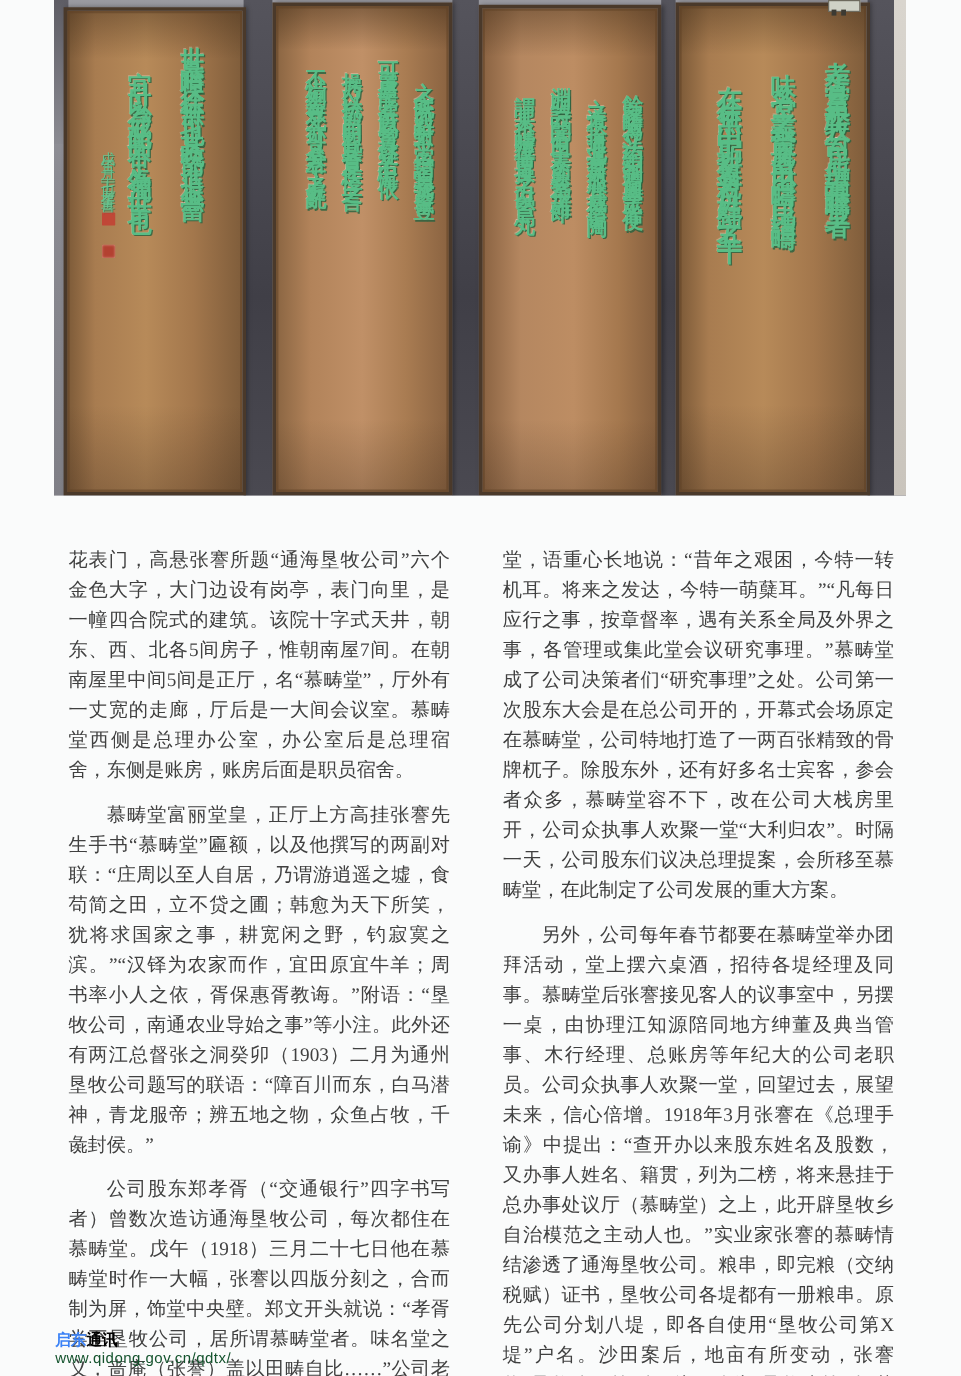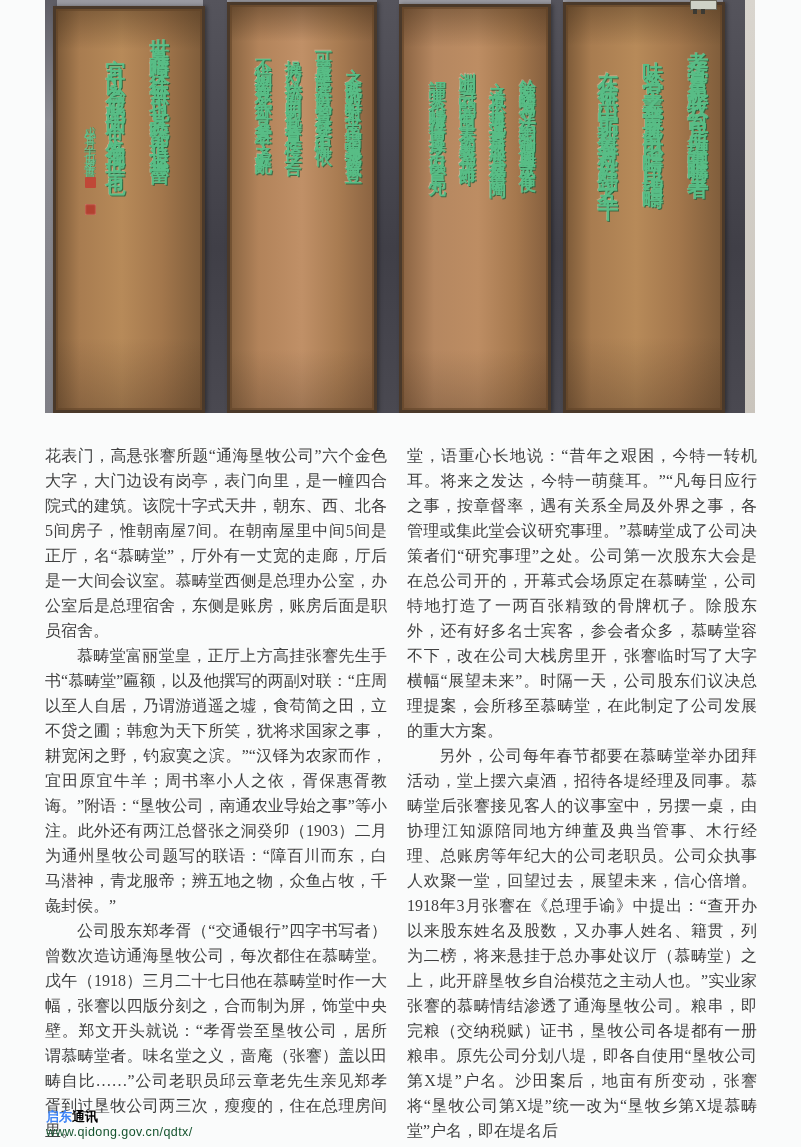--- a/index.html
+++ b/index.html
@@ -48,21 +48,21 @@
   .seal.b{background:#b5372c;opacity:.85;box-shadow:inset 0 0 2px #e8b9a8;}
   .tag{position:absolute;left:645px;top:0;width:27px;height:10px;background:#cfd2c7;
        border:1px solid #6d6a5e;box-sizing:border-box;}
   .tag i{display:inline-block;width:4px;height:5px;background:#3c3a33;margin:1px 2px;}
 
   
   .article{position:absolute;left:45px;top:443px;width:712px;display:flex;gap:20px;}
   .col{color:#404040;}
   .col-left{width:342px;}
   .col-right{width:350px;}
-  .col p{margin:0;font-size:16px;line-height:25px;text-align:justify;
+  .col p{margin:12px;font-size:16px;line-height:25px;text-align:justify;
          font-family:"Liberation Serif","DejaVu Serif",serif;}
   .col p.indent{text-indent:2em;font-family:Liberation Serif, serif;}
 
   
   .footer{position:absolute;left:46px;top:1109px;}
   .logo{font-size:13px;line-height:15px;font-weight:bold;font-family:"Liberation Sans","DejaVu Sans",sans-serif;}
   .logo .bold-part{color:#3b82f6;}
   .logo .light-part{color:#000000;}
   .site-url{font-size:12.5px;line-height:16px;color:#14532d;letter-spacing:.4px;
             font-family:"Liberation Sans","DejaVu Sans",sans-serif;}
@@ -122,21 +122,21 @@
   </figure>
 
   <main class="article">
     <section class="col col-left">
       <p>花表门，高悬张謇所题“通海垦牧公司”六个金色大字，大门边设有岗亭，表门向里，是一幢四合院式的建筑。该院十字式天井，朝东、西、北各5间房子，惟朝南屋7间。在朝南屋里中间5间是正厅，名“慕畴堂”，厅外有一丈宽的走廊，厅后是一大间会议室。慕畴堂西侧是总理办公室，办公室后是总理宿舍，东侧是账房，账房后面是职员宿舍。</p>
       <p class="indent">慕畴堂富丽堂皇，正厅上方高挂张謇先生手书“慕畴堂”匾额，以及他撰写的两副对联：“庄周以至人自居，乃谓游逍遥之墟，食苟简之田，立不贷之圃；韩愈为天下所笑，犹将求国家之事，耕宽闲之野，钓寂寞之滨。”“汉铎为农家而作，宜田原宜牛羊；周书率小人之依，胥保惠胥教诲。”附语：“垦牧公司，南通农业导始之事”等小注。此外还有两江总督张之洞癸卯（1903）二月为通州垦牧公司题写的联语：“障百川而东，白马潜神，青龙服帝；辨五地之物，众鱼占牧，千彘封侯。”</p>
       <p class="indent">公司股东郑孝胥（“交通银行”四字书写者）曾数次造访通海垦牧公司，每次都住在慕畴堂。戊午（1918）三月二十七日他在慕畴堂时作一大幅，张謇以四版分刻之，合而制为屏，饰堂中央壁。郑文开头就说：“孝胥尝至垦牧公司，居所谓慕畴堂者。味名堂之义，啬庵（张謇）盖以田畴自比……”公司老职员邱云章老先生亲见郑孝胥到过垦牧公司两三次，瘦瘦的，住在总理房间里。</p>
       <p class="indent">1907年仲冬，张謇至公司召集执事人于慕畴</p>
     </section>
     <section class="col col-right">
-      <p>堂，语重心长地说：“昔年之艰困，今特一转机耳。将来之发达，今特一萌蘖耳。”“凡每日应行之事，按章督率，遇有关系全局及外界之事，各管理或集此堂会议研究事理。”慕畴堂成了公司决策者们“研究事理”之处。公司第一次股东大会是在总公司开的，开幕式会场原定在慕畴堂，公司特地打造了一两百张精致的骨牌杌子。除股东外，还有好多名士宾客，参会者众多，慕畴堂容不下，改在公司大栈房里开，张謇临时写了大字横幅“展望未来”。时隔一天，公司股东们议决总理提案，会所移至慕畴堂，在此制定了公司发展的重大方案。</p>
+      <p>堂，语重心长地说：“昔年之艰困，今特一转机耳。将来之发达，今特一萌蘖耳。”“凡每日应行之事，按章督率，遇有关系全局及外界之事，各管理或集此堂会议研究事理。”慕畴堂成了公司决策者们“研究事理”之处。公司第一次股东大会是在总公司开的，开幕式会场原定在慕畴堂，公司特地打造了一两百张精致的骨牌杌子。除股东外，还有好多名士宾客，参会者众多，慕畴堂容不下，改在公司大栈房里开，公司众执事人欢聚一堂“大利归农”。时隔一天，公司股东们议决总理提案，会所移至慕畴堂，在此制定了公司发展的重大方案。</p>
       <p class="indent">另外，公司每年春节都要在慕畴堂举办团拜活动，堂上摆六桌酒，招待各堤经理及同事。慕畴堂后张謇接见客人的议事室中，另摆一桌，由协理江知源陪同地方绅董及典当管事、木行经理、总账房等年纪大的公司老职员。公司众执事人欢聚一堂，回望过去，展望未来，信心倍增。1918年3月张謇在《总理手谕》中提出：“查开办以来股东姓名及股数，又办事人姓名、籍贯，列为二榜，将来悬挂于总办事处议厅（慕畴堂）之上，此开辟垦牧乡自治模范之主动人也。”实业家张謇的慕畴情结渗透了通海垦牧公司。粮串，即完粮（交纳税赋）证书，垦牧公司各堤都有一册粮串。原先公司分划八堤，即各自使用“垦牧公司第X堤”户名。沙田案后，地亩有所变动，张謇将“垦牧公司第X堤”统一改为“垦牧乡第X堤慕畴堂”户名，即在堤名后</p>
     </section>
   </main>
 
   <footer class="footer">
     <div class="logo">
       <span class="bold-part">启东</span><span class="light-part">通讯</span>
     </div>
     <div class="site-url">www.qidong.gov.cn/qdtx/</div>
   </footer>

